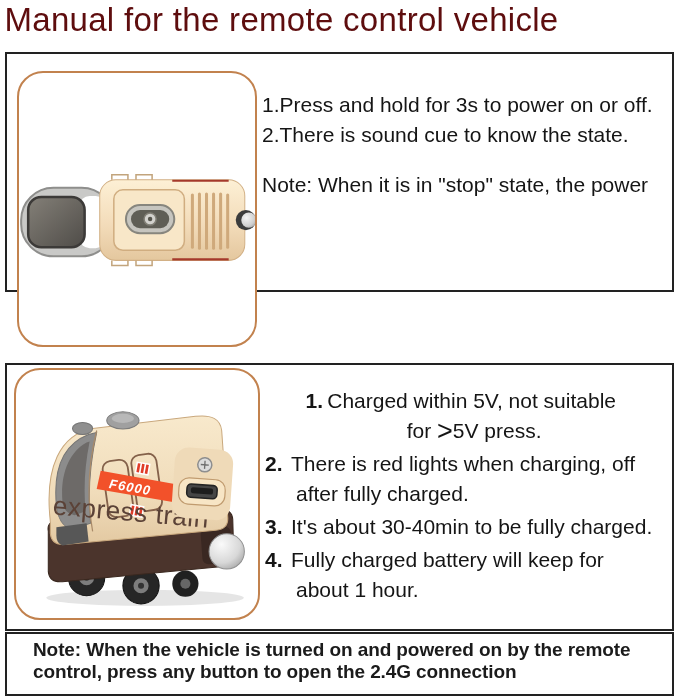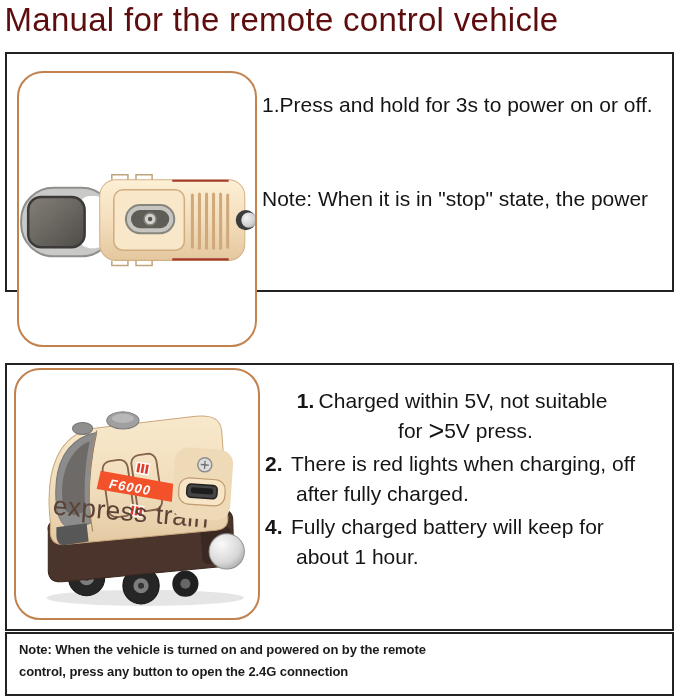--- a/index.html
+++ b/index.html
@@ -14,29 +14,29 @@
   .box{position:absolute;left:5px;width:669px;border:2px solid #222;box-sizing:border-box;background:#fff;}
   .sec1{top:52px;height:240px;}
   .sec2{top:363px;height:268px;}
   .footer{top:632px;height:64px;}
   .img-frame{position:absolute;border:2px solid #c2824e;border-radius:26px;box-sizing:border-box;background:#fff;}
   .frame1{left:10px;top:17px;width:240px;height:276px;}
   .frame2{left:7px;top:3px;width:246px;height:252px;}
   .img-frame svg{display:block;width:100%;height:100%;}
   .txt1{position:absolute;left:255px;top:36px;font-size:21px;line-height:30px;white-space:nowrap;}
   .txt1 .mode{padding-left:35px;}
-  .note1{margin-top:64px;}
+  .note1{margin-top:20px;}
   .note1 .n2{padding-left:58px;}
   .txt2{position:absolute;left:258px;top:21px;font-size:21px;line-height:30px;white-space:nowrap;}
   .txt2 .item{margin-top:3px;}
   .txt2 .item:first-child{margin-top:0;text-align:center;}
   .num{display:inline-block;width:26px;font-weight:700;}
   .wrap2{padding-left:31px;}
   .gt{font-size:27px;line-height:20px;vertical-align:-2px;}
-  .footer-text{padding:5px 10px 0 12px;font-size:13px;font-weight:700;line-height:22px;color:#1b1b1b;letter-spacing:-.1px;}
+  .footer-text{padding:5px 10px 0 26px;font-size:19px;font-weight:700;line-height:22px;color:#1b1b1b;letter-spacing:-.1px;}
 </style>
 </head>
 <body>
 
 <div class="page">
 
   <div class="title">Manual for the remote control vehicle</div>
 
   <div class="box sec1">
 
@@ -94,20 +94,21 @@
 
         <g>
           <circle cx="225" cy="146" r="10" fill="#3c3c3c"></circle>
           <circle cx="228" cy="146" r="7.5" fill="url(#ballGrad)"></circle>
         </g>
       </svg>
     </div>
 
     <div class="txt1">
       <div class="line">1.Press and hold for 3s to power on or off.</div>
+      <div class="line">2.There is sound cue to know the state.</div>
       <div class="note1">
         <div>Note: When it is in "stop" state, the power</div>
       </div>
     </div>
   </div>
 
   <div class="box sec2">
 
     <div class="img-frame frame2">
       <svg viewBox="0 0 240 246" aria-hidden="true">
@@ -210,20 +211,23 @@
     <div class="txt2">
       <div class="item">
         <div class="l1"><span class="num">1.</span><span>Charged within 5V, not suitable</span></div>
         <div class="wrap2"><span>for </span><span class="gt">&gt;</span><span>5V press.</span></div>
       </div>
       <div class="item">
         <div class="l1"><span class="num">2.</span><span>There is red lights when charging, off</span></div>
         <div class="wrap2">after fully charged.</div>
       </div>
       <div class="item">
+        <div class="l1"><span class="num">3.</span><span>It's about 30-40min to be fully charged.</span></div>
+      </div>
+      <div class="item">
         <div class="l1"><span class="num">4.</span><span>Fully charged battery will keep for</span></div>
         <div class="wrap2">about 1 hour.</div>
       </div>
     </div>
   </div>
 
   <div class="box footer">
     <div class="footer-text">
       <div>Note: When the vehicle is turned on and powered on by the remote</div>
       <div>control, press any button to open the 2.4G connection</div>

